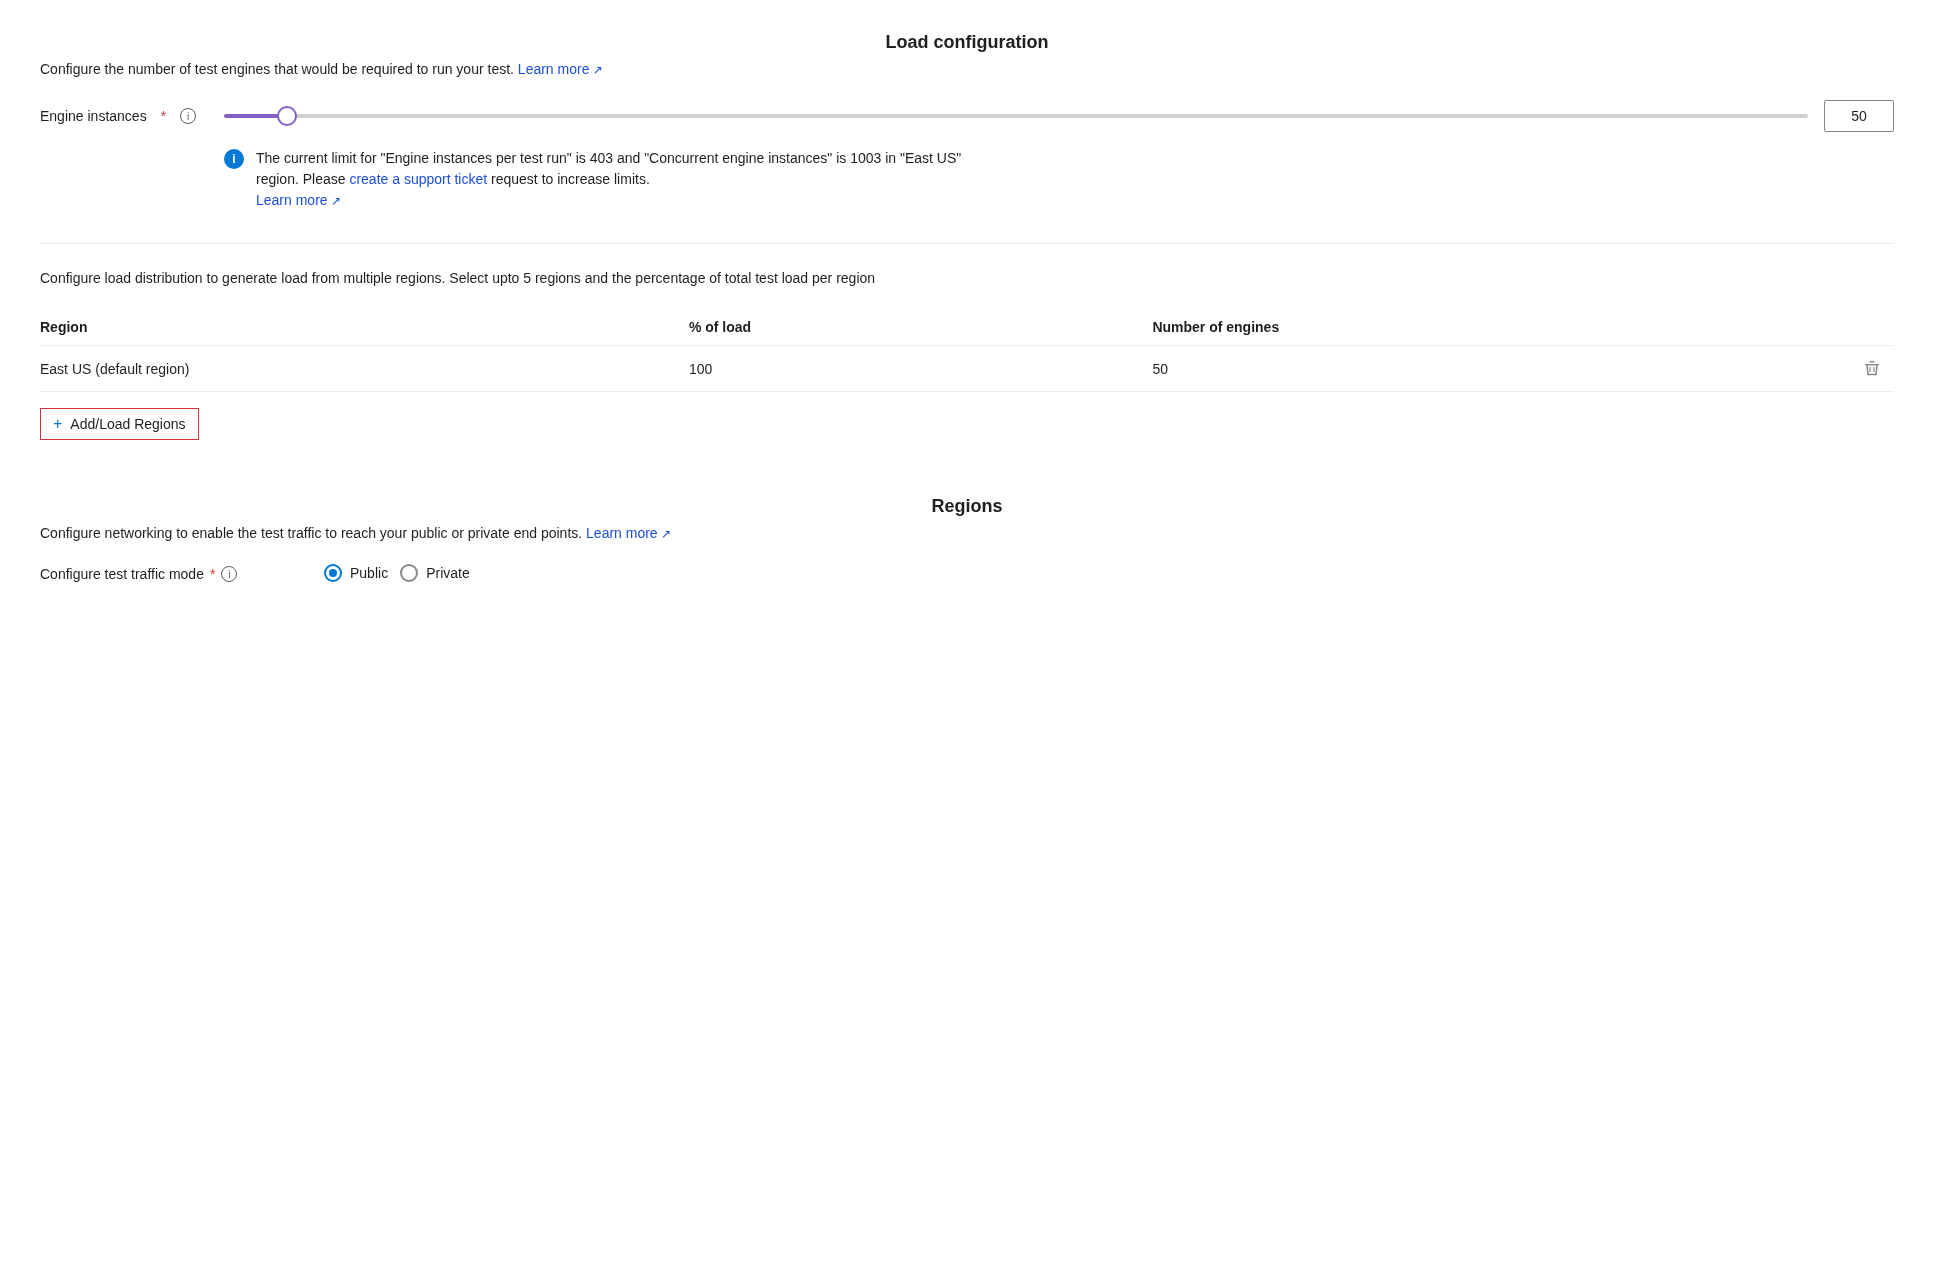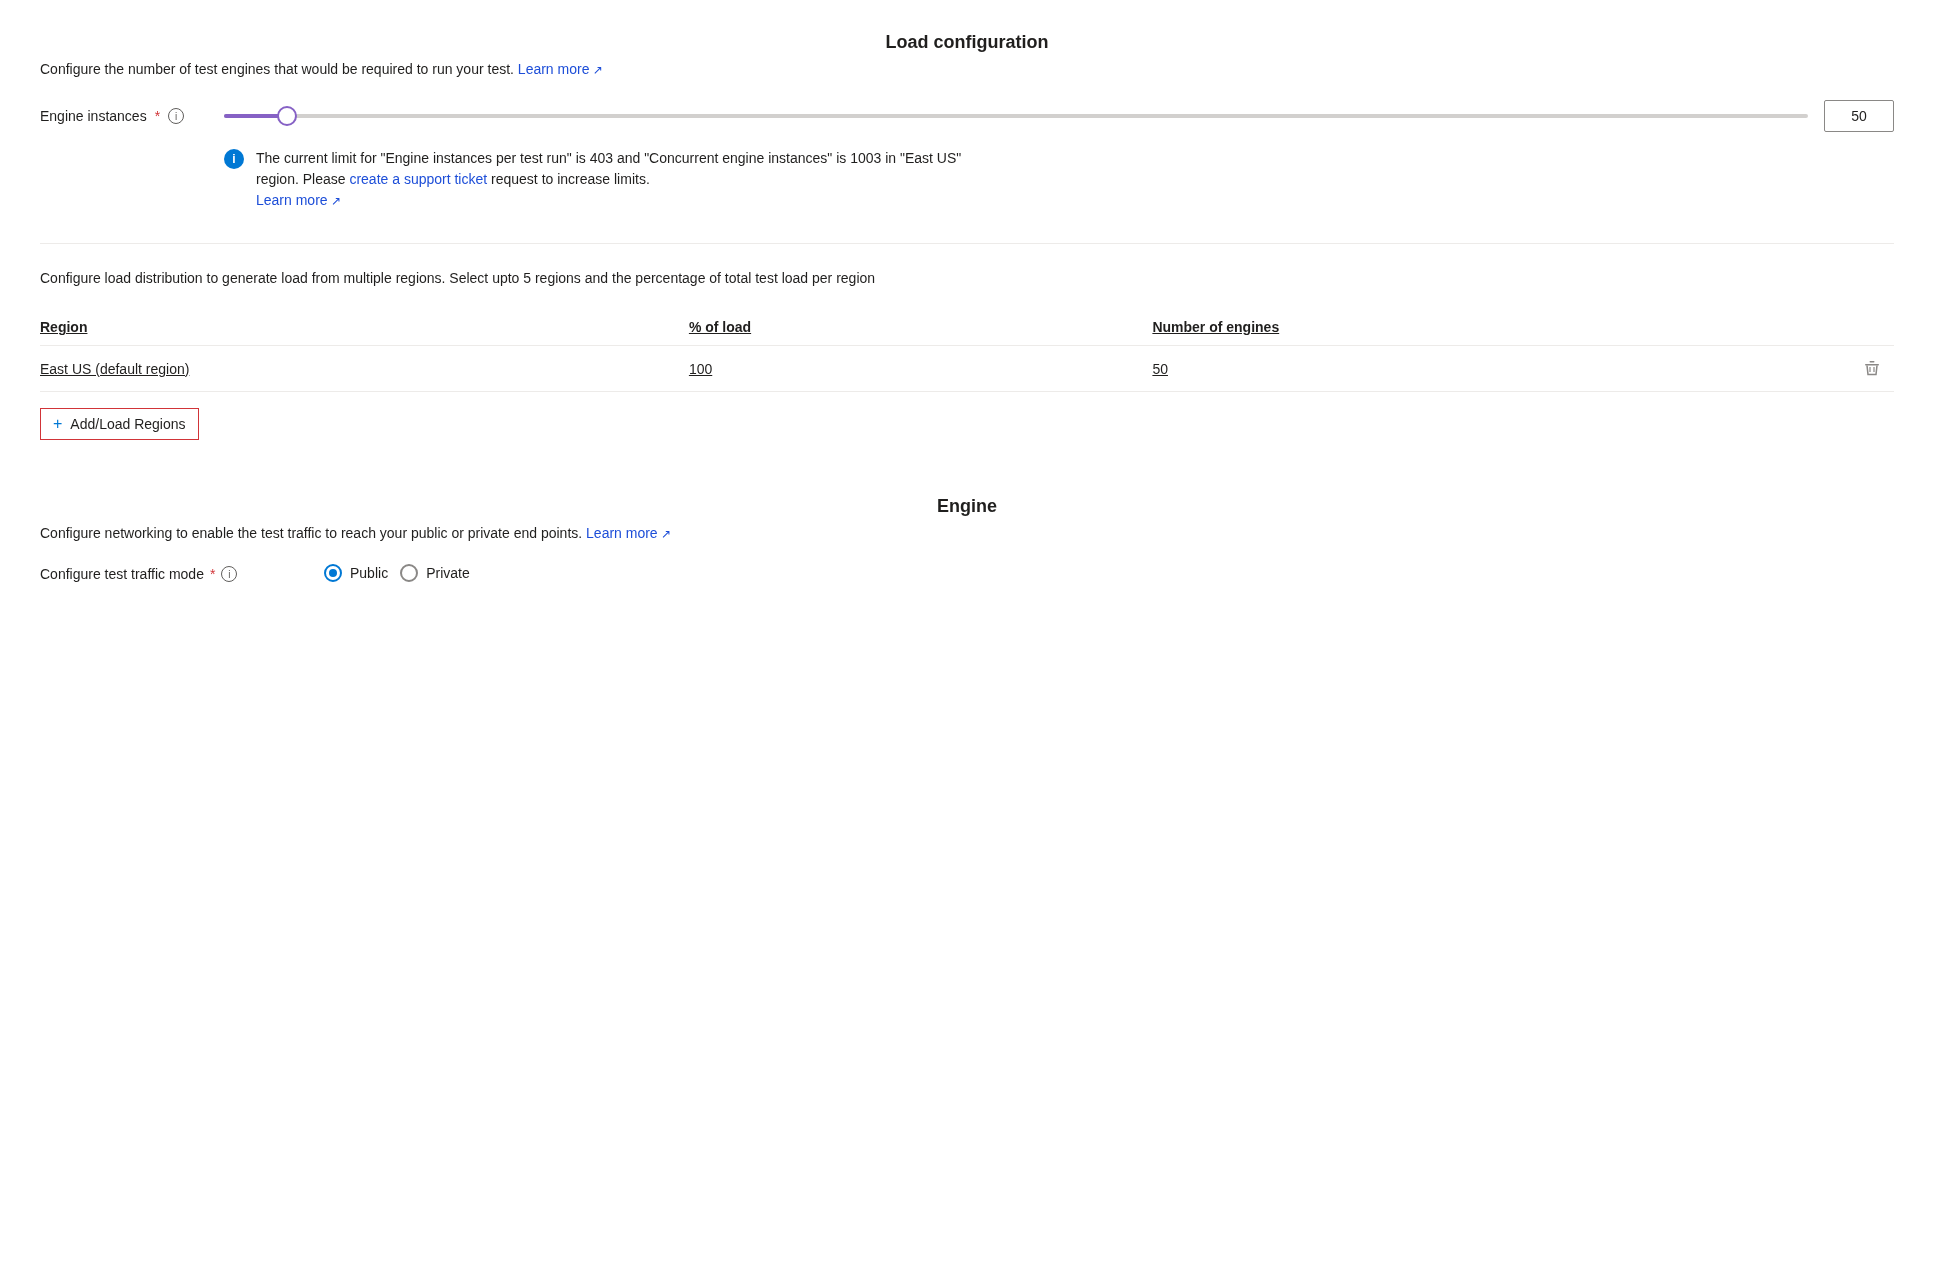--- a/index.html
+++ b/index.html
@@ -53,21 +53,21 @@
       align-items: center;
       gap: 24px;
       margin-bottom: 16px;
     }
 
     .field-label {
       font-size: 14px;
       color: #201f1e;
       display: flex;
       align-items: center;
-      gap: 8px;
+      gap: 14px;
       min-width: 160px;
       white-space: nowrap;
     }
 
     .required-star {
       color: #d13438;
       font-size: 14px;
     }
 
     .info-icon {
@@ -169,21 +169,20 @@
       border: none;
       border-top: 1px solid #edebe9;
       margin: 24px 0;
     }
 
     
     .regions-table {
       width: 100%;
       border-collapse: collapse;
       margin-bottom: 8px;
-      text-decoration: underline;
     }
 
     .regions-table th {
       text-align: left;
       font-size: 14px;
       font-weight: 600;
       color: #201f1e;
       padding: 10px 12px 10px 0;
       border-bottom: 1px solid #edebe9;
     }
@@ -380,21 +379,21 @@
     </tbody>
   </table>
 
   <button class="add-regions-btn">
     <span class="plus-icon">+</span>
     <span>Add/Load Regions</span>
   </button>
 </div>
 
 <div class="section">
-  <div class="section-title">Engine</div>
+  <div class="section-title">Regions</div>
   <div class="section-description">
     <span>Configure networking to enable the test traffic to reach your public or private end points.</span>
     <a class="link link-external">Learn more</a>
   </div>
 
   <div class="network-field-row">
     <div class="network-field-label">
       <span>Configure test traffic mode</span>
       <span class="required-star">*</span>
       <span class="info-icon">i</span>

